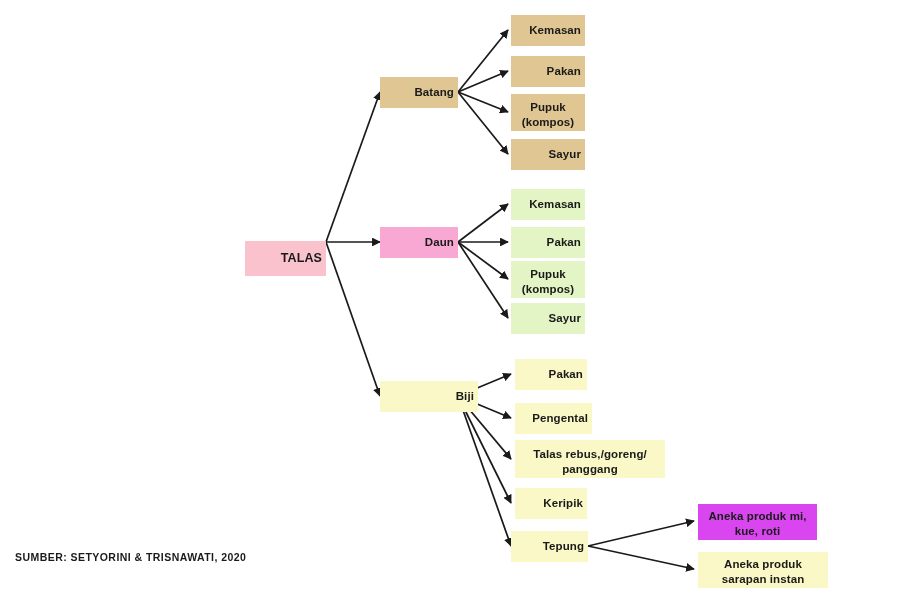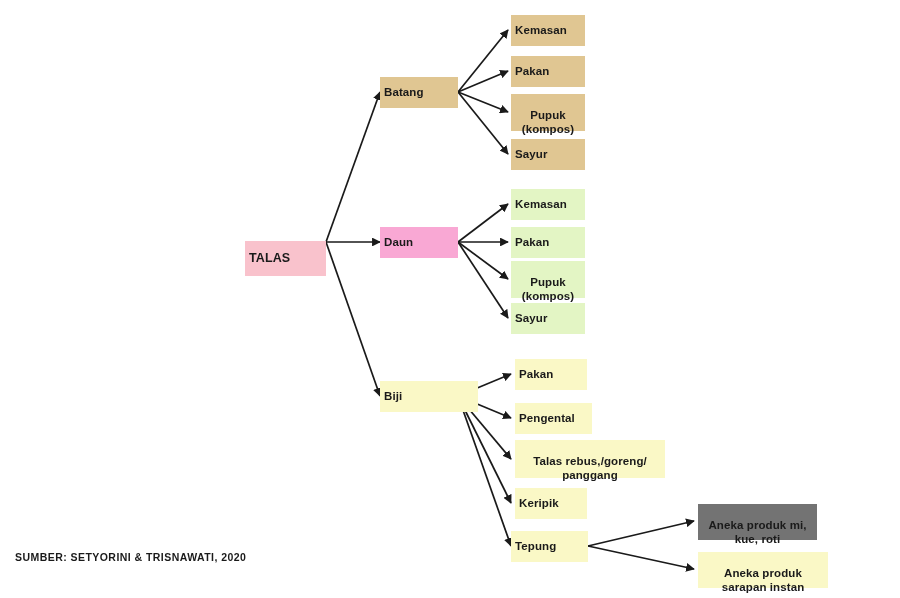--- a/index.html
+++ b/index.html
@@ -22,28 +22,28 @@
     left: 0;
     top: 0;
     width: 900px;
     height: 598px;
   }
   .node {
     position: absolute;
     box-sizing: border-box;
     display: flex;
     align-items: center;
-    justify-content: flex-start;
+    justify-content: flex-end;
     text-align: center;
     color: #1a1a1a;
     font-weight: bold;
     font-size: 11.5px;
     line-height: 1.25;
     letter-spacing: 0.1px;
-    padding: 14px 4px;
+    padding: 2px 4px;
     z-index: 2;
   }
   .node span {
     display: block;
   }
   .caption {
     position: absolute;
     font-size: 10.5px;
     font-weight: bold;
     color: #1a1a1a;
@@ -147,21 +147,21 @@
     <span>Talas rebus,/goreng/</span>
     <span>panggang</span>
   </div>
   <div class="node" style="left:515px; top:488px; width:72px; height:31px; background:#faf8c6;">
     <span>Keripik</span>
   </div>
   <div class="node" style="left:511px; top:531px; width:77px; height:31px; background:#faf8c6;">
     <span>Tepung</span>
   </div>
 
-  <div class="node" style="left:698px; top:504px; width:119px; height:36px; background:#737373; flex-direction:column;">
+  <div class="node" style="left:698px; top:504px; width:119px; height:36px; background:#d946ef; flex-direction:column;">
     <span>Aneka produk mi,</span>
     <span>kue, roti</span>
   </div>
   <div class="node" style="left:698px; top:552px; width:130px; height:36px; background:#faf8c6; flex-direction:column;">
     <span>Aneka produk</span>
     <span>sarapan instan</span>
   </div>
 
   <div class="caption" style="left:15px; top:551px;">SUMBER: SETYORINI &amp; TRISNAWATI, 2020</div>
 

